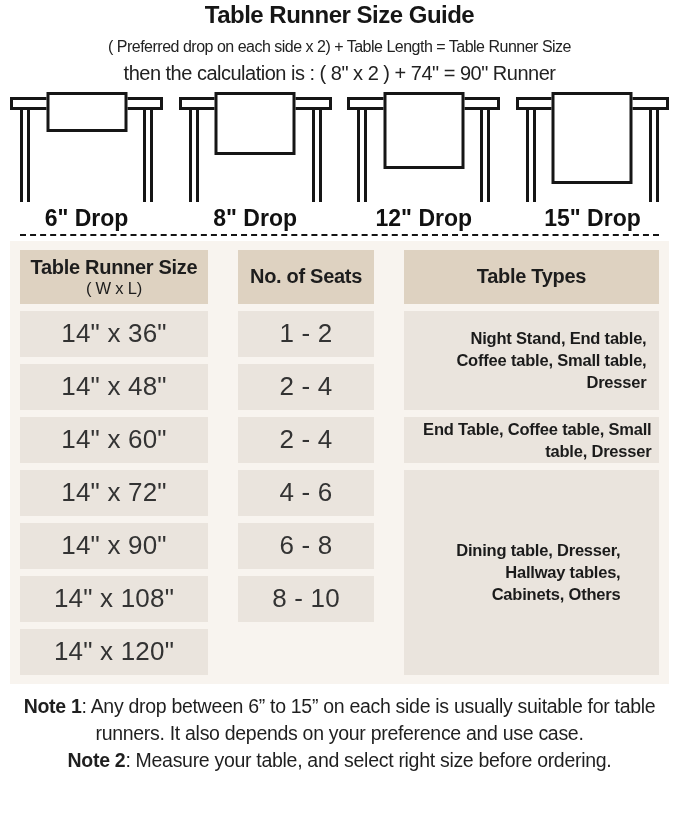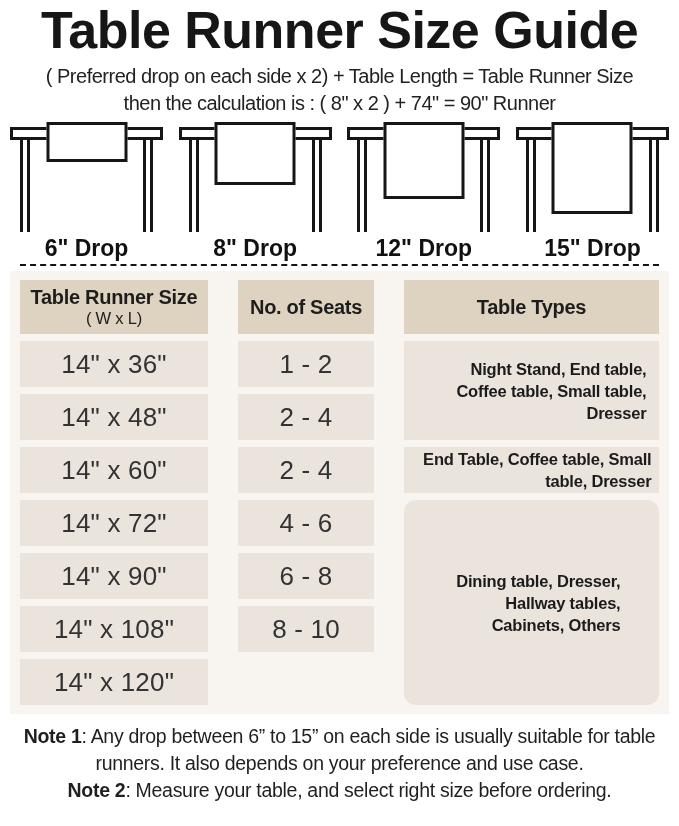--- a/index.html
+++ b/index.html
@@ -10,30 +10,30 @@
     overflow: hidden;
     font-family: "Liberation Sans", sans-serif;
     color: #1d1d1d;
   }
   .page { width: 679px; height: 826px; background: #fff; }
 
   
   .title {
     margin-top: 2px;
     text-align: center;
-    font-size: 52px;
+    font-size: 24px;
     line-height: 1.08;
     font-weight: bold;
     letter-spacing: -0.5px;
     color: #161616;
   }
   .formula {
     margin-top: 5px;
     text-align: center;
-    font-size: 20px;
+    font-size: 16px;
     letter-spacing: -0.5px;
     line-height: 27px;
     color: #222;
   }
   .example {
     text-align: center;
     font-size: 20px;
     letter-spacing: -0.5px;
     line-height: 27px;
     color: #222;
@@ -118,21 +118,21 @@
     font-size: 16.5px;
     line-height: 22px;
     letter-spacing: -0.2px;
     color: #1b1b1b;
   }
   .tcell span { display: block; }
   .tg-a { grid-column: 3; grid-row: 2 / span 2; }
   .tg-a span { max-width: 230px; }
   .tg-b { grid-column: 3; grid-row: 4; }
   .tg-b span { max-width: 240px; }
-  .tg-c { grid-column: 3; grid-row: 5 / span 4; border-radius: 12px; }
+  .tg-c { grid-column: 3; grid-row: 5 / span 4; }
   .tg-c span { max-width: 178px; }
   .c1 { grid-column: 1; }
   .c2 { grid-column: 2; }
 
   
   .notes {
     margin: 9px 4px 0 4px;
     text-align: center;
     font-size: 19.5px;
     letter-spacing: -0.3px;

